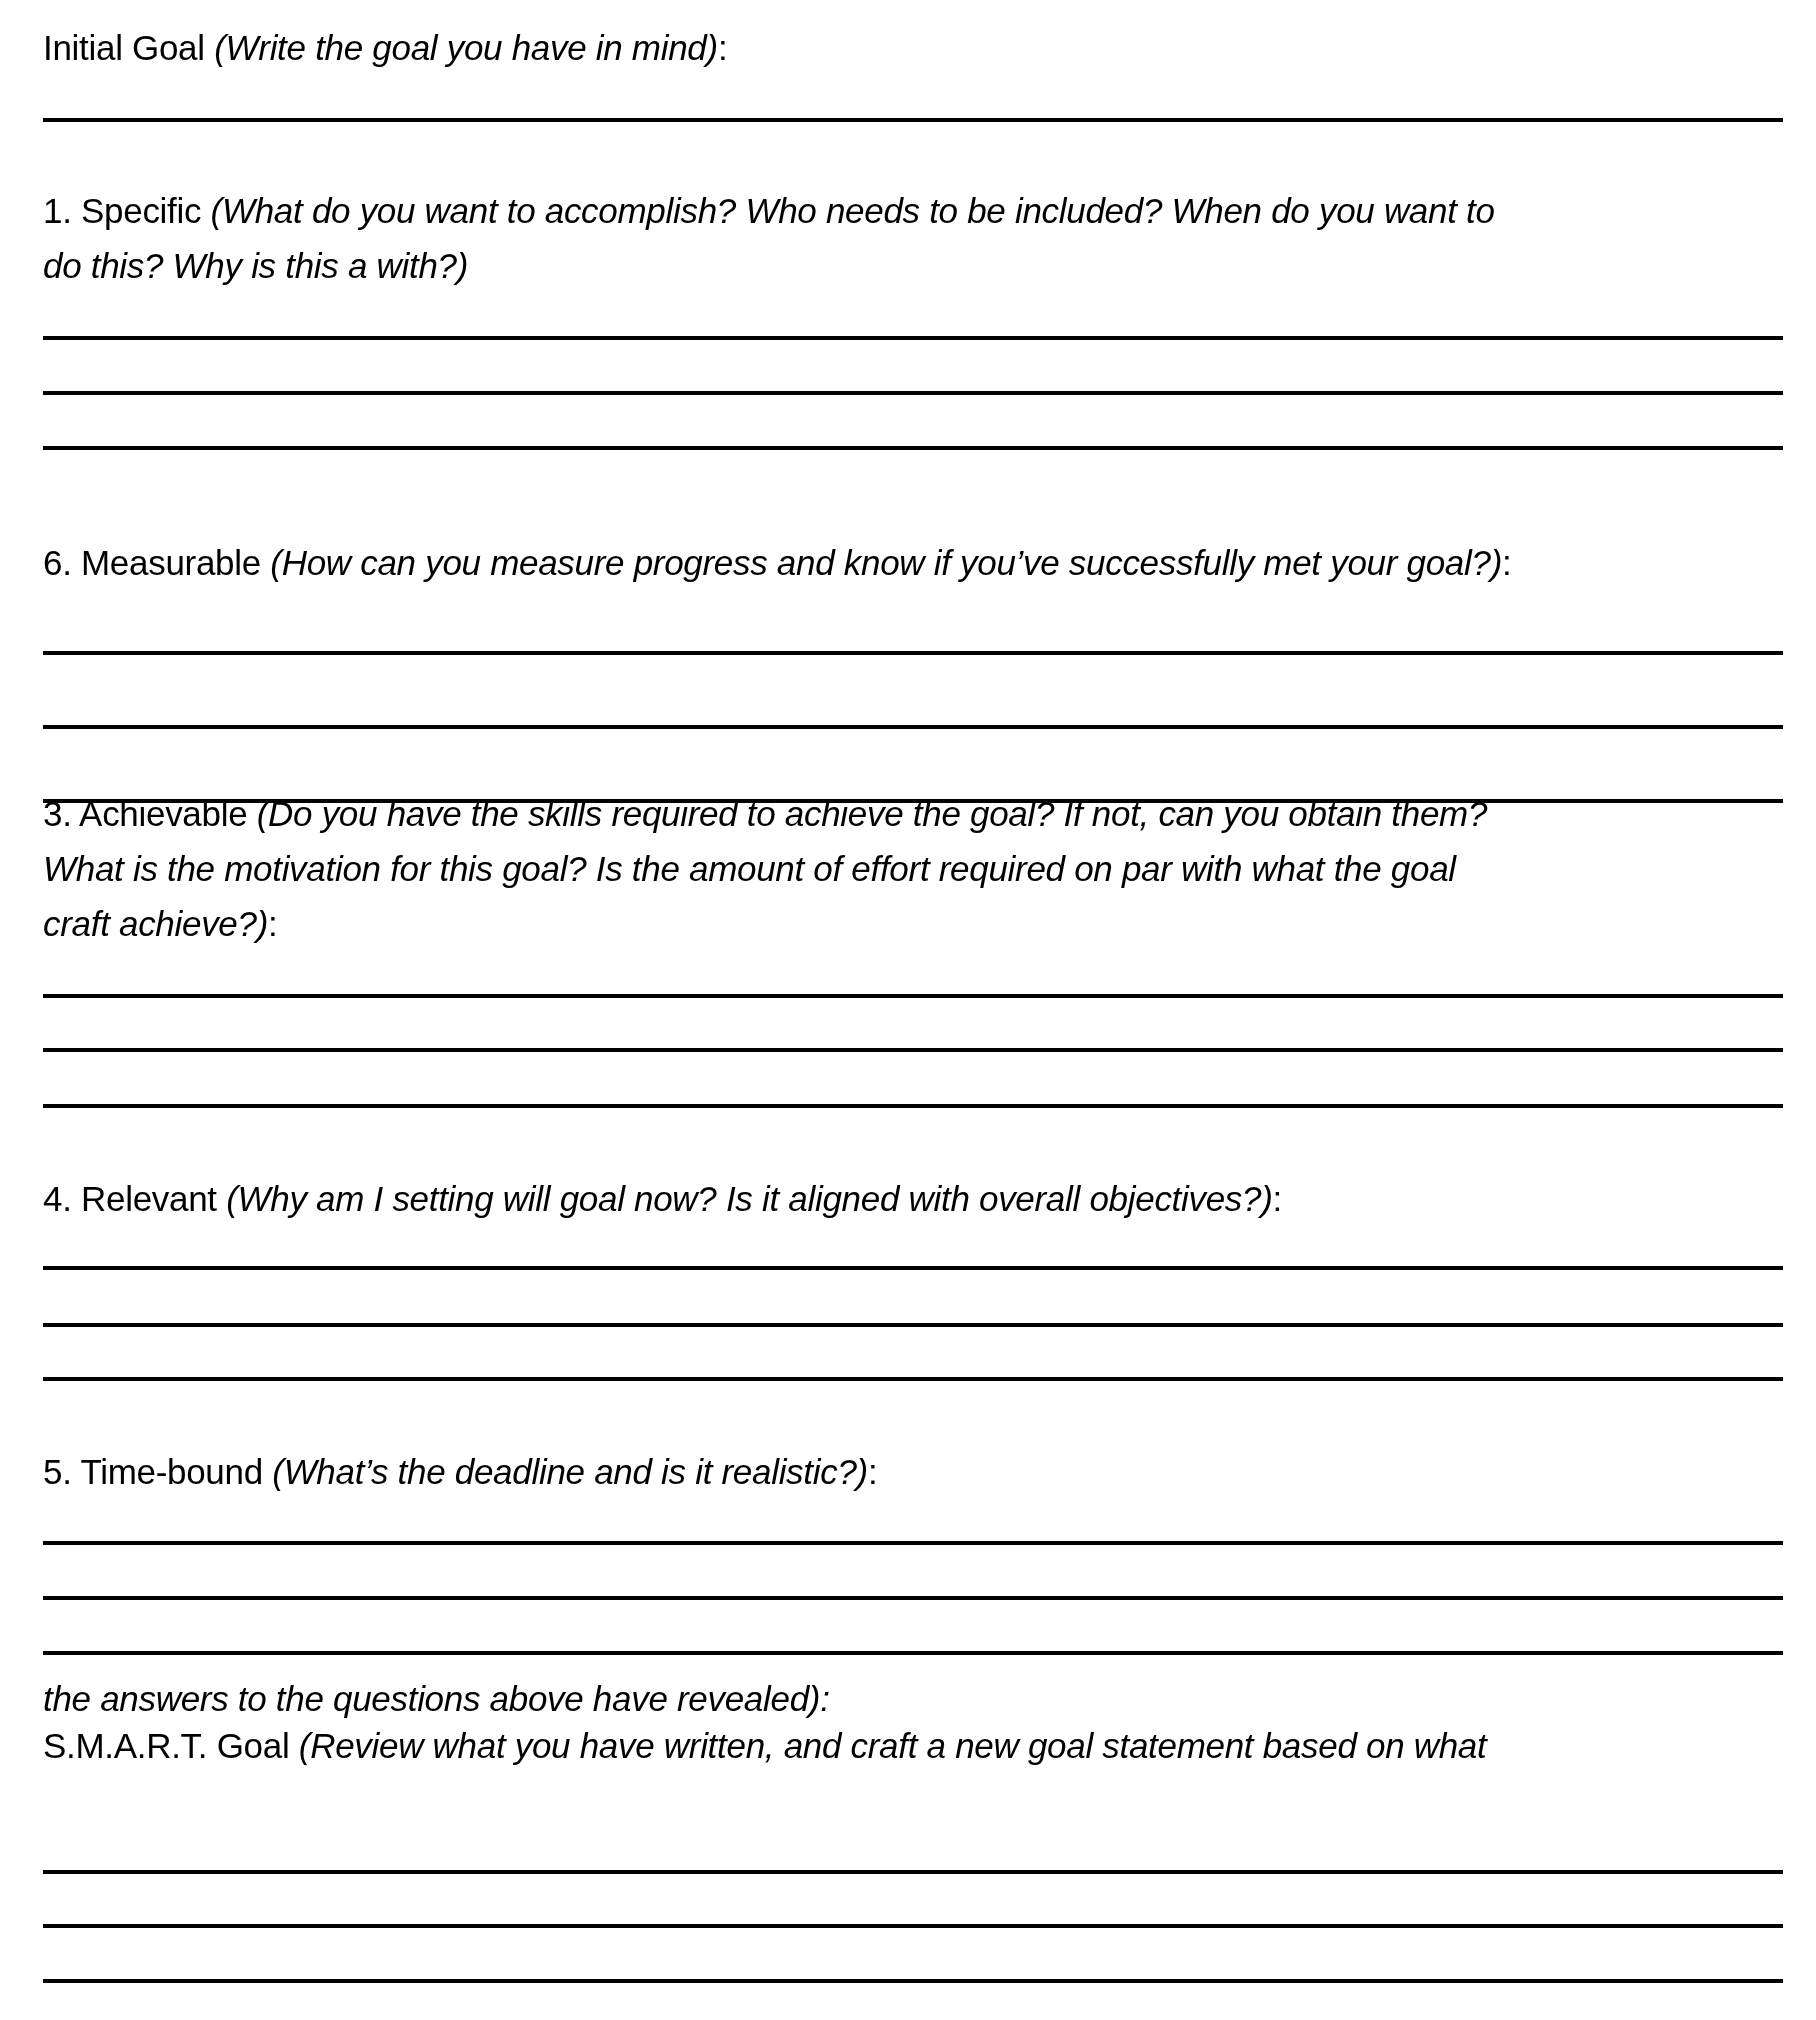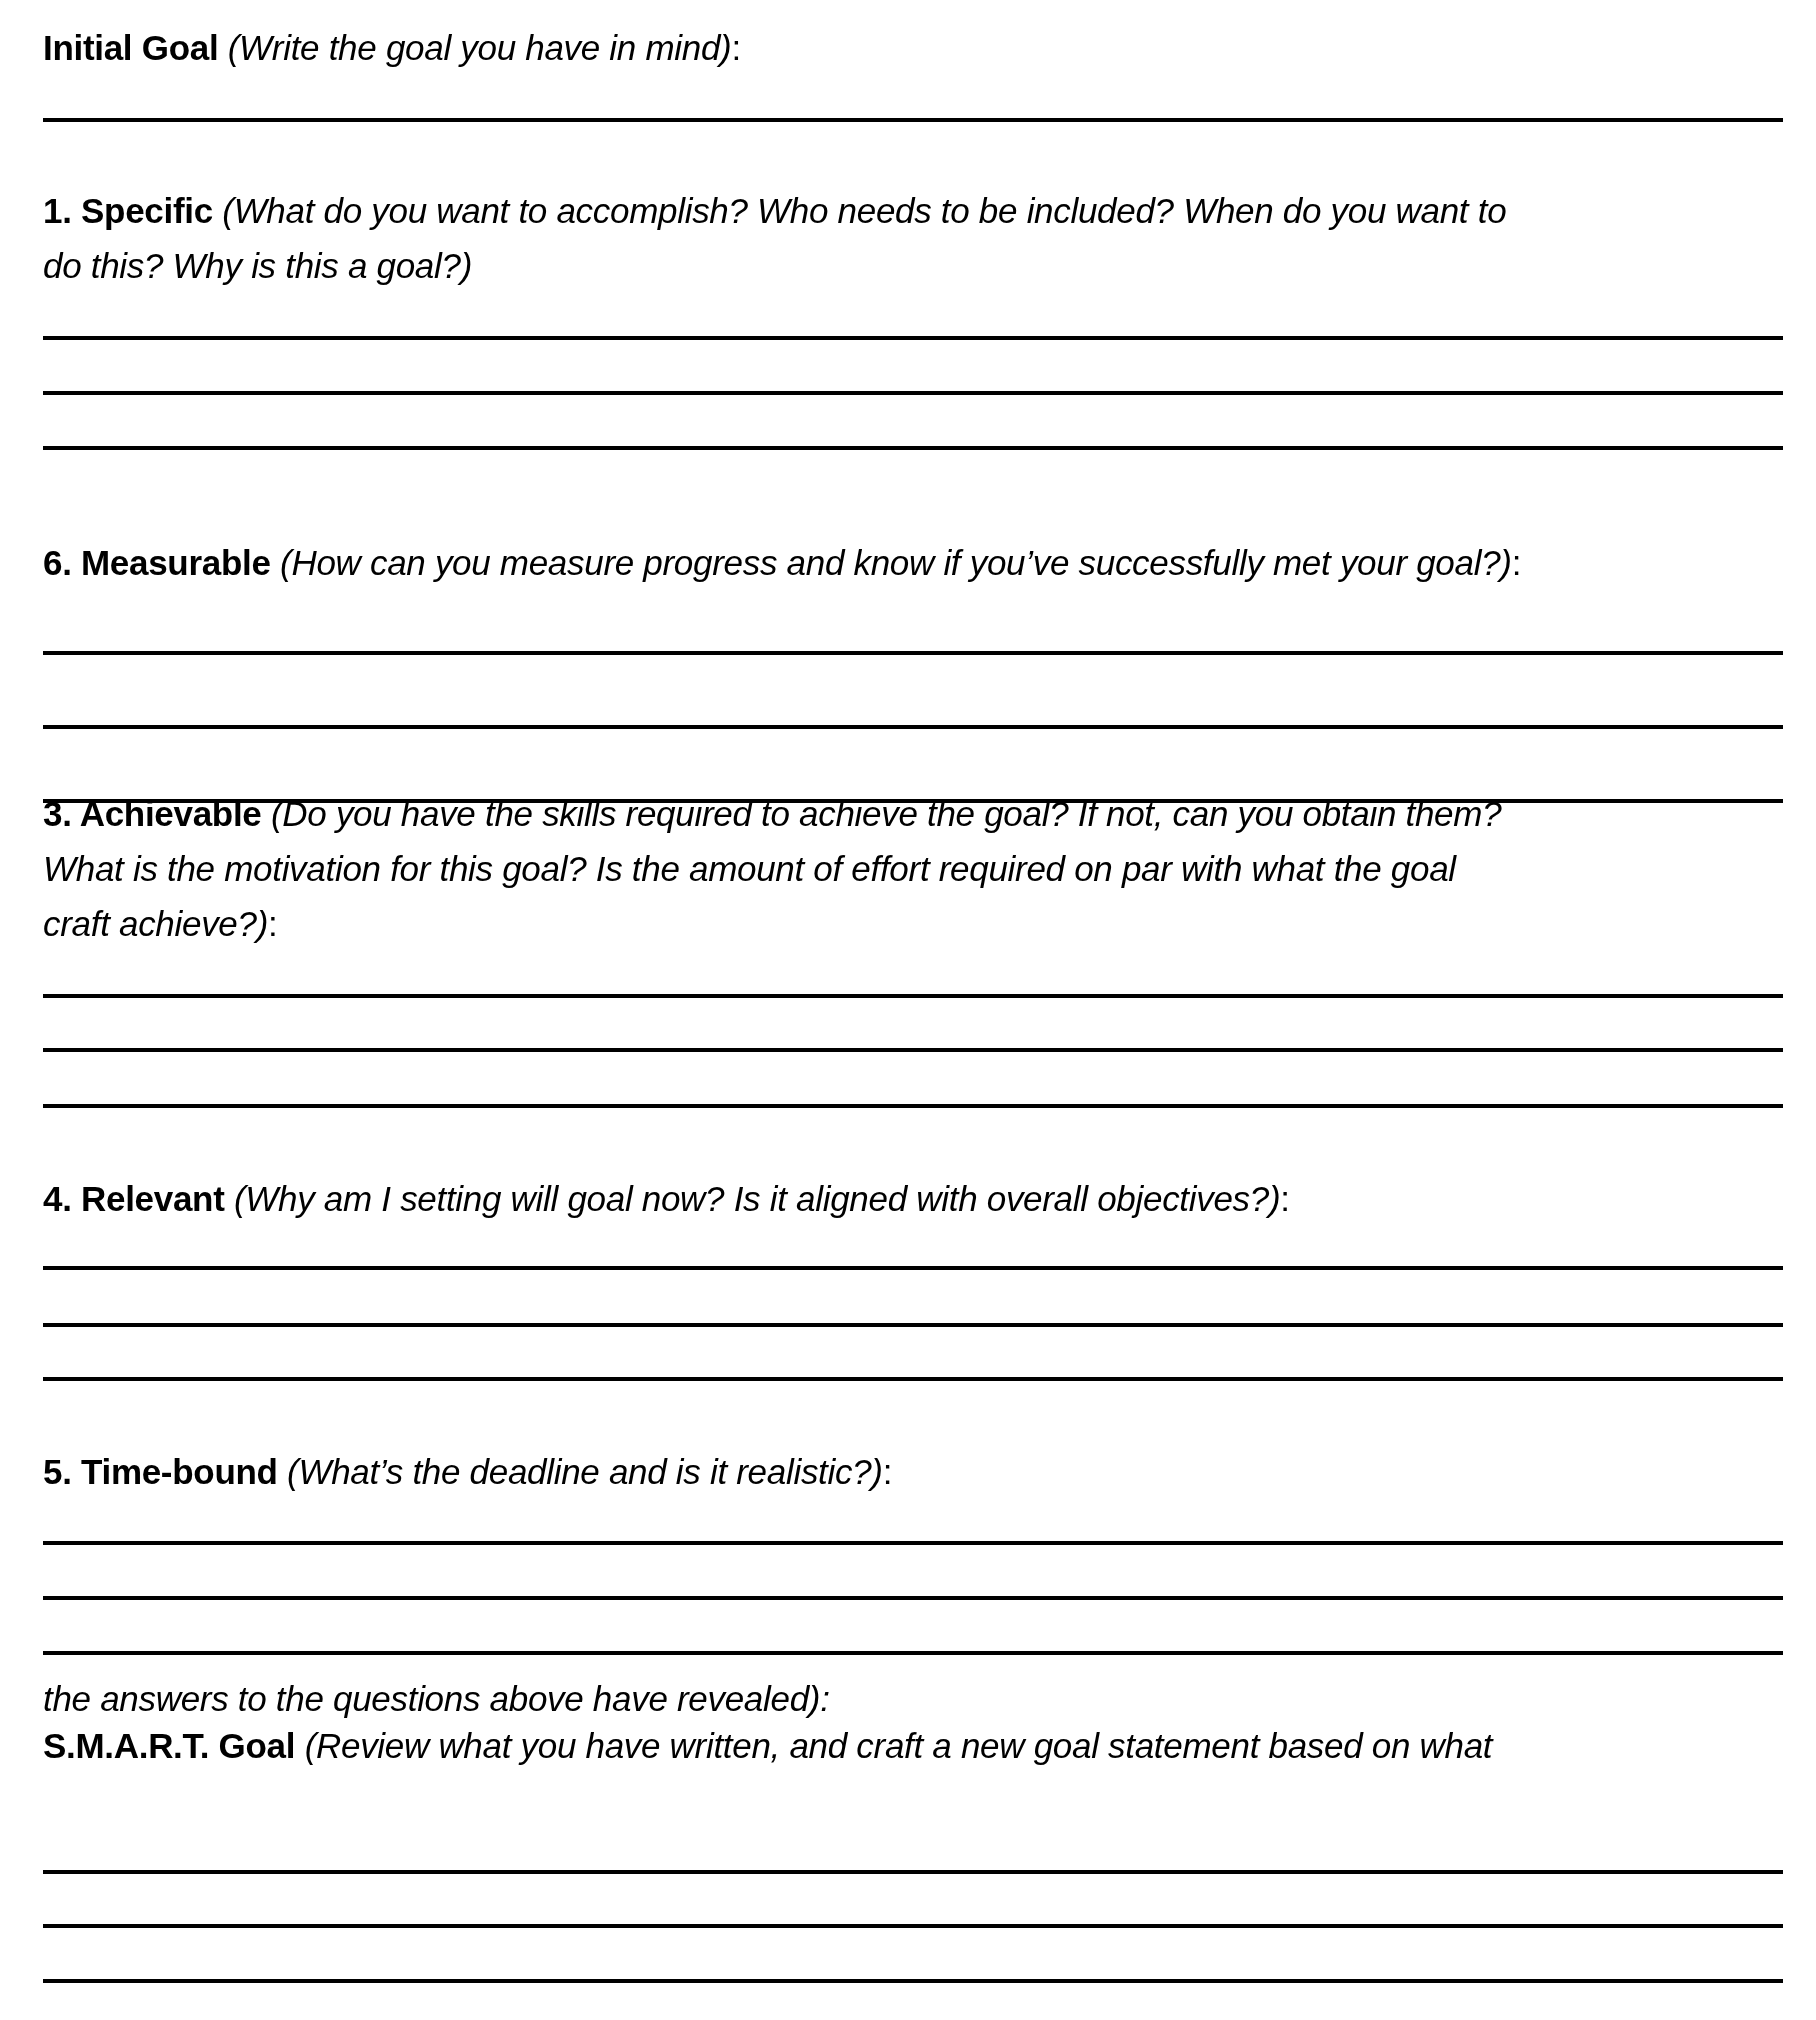--- a/index.html
+++ b/index.html
@@ -1,38 +1,38 @@
 <!DOCTYPE html>
 <html style="font-size:14.5px"><head>
 <meta charset="utf-8">
 <style>
   html, body { margin: 0; padding: 0; background: #ffffff; }
   body { width: 1816px; height: 2021px; position: relative; overflow: hidden;
          font-family: "Liberation Sans", sans-serif; color: #000000; }
   .tl { position: absolute; left: 43px; white-space: nowrap; font-size: 35px;
         line-height: 1; letter-spacing: -0.3px; }
-  .tl b { font-weight: bold; }
+  .tl b { font-weight: normal; }
   .tl i { }
   .rule { position: absolute; left: 43px; width: 1740px; height: 3.6px; background: #000000; }
 </style>
 </head>
 <body>
 
 <div class="tl" style="top:30px">
   <b>Initial Goal</b>
   <i>(Write the goal you have in mind)</i><span>:</span>
 </div>
 <div class="rule" style="top:118px"></div>
 
 <div class="tl" style="top:193px">
   <b>1. Specific</b>
   <i>(What do you want to accomplish? Who needs to be included? When do you want to</i>
 </div>
 <div class="tl" style="top:248px">
-  <i>do this? Why is this a goal?)</i>
+  <i>do this? Why is this a with?)</i>
 </div>
 <div class="rule" style="top:336px"></div>
 <div class="rule" style="top:391px"></div>
 <div class="rule" style="top:446px"></div>
 
 <div class="tl" style="top:545px">
   <b>6. Measurable</b>
   <i>(How can you measure progress and know if you’ve successfully met your goal?)</i><span>:</span>
 </div>
 <div class="rule" style="top:651px"></div>

